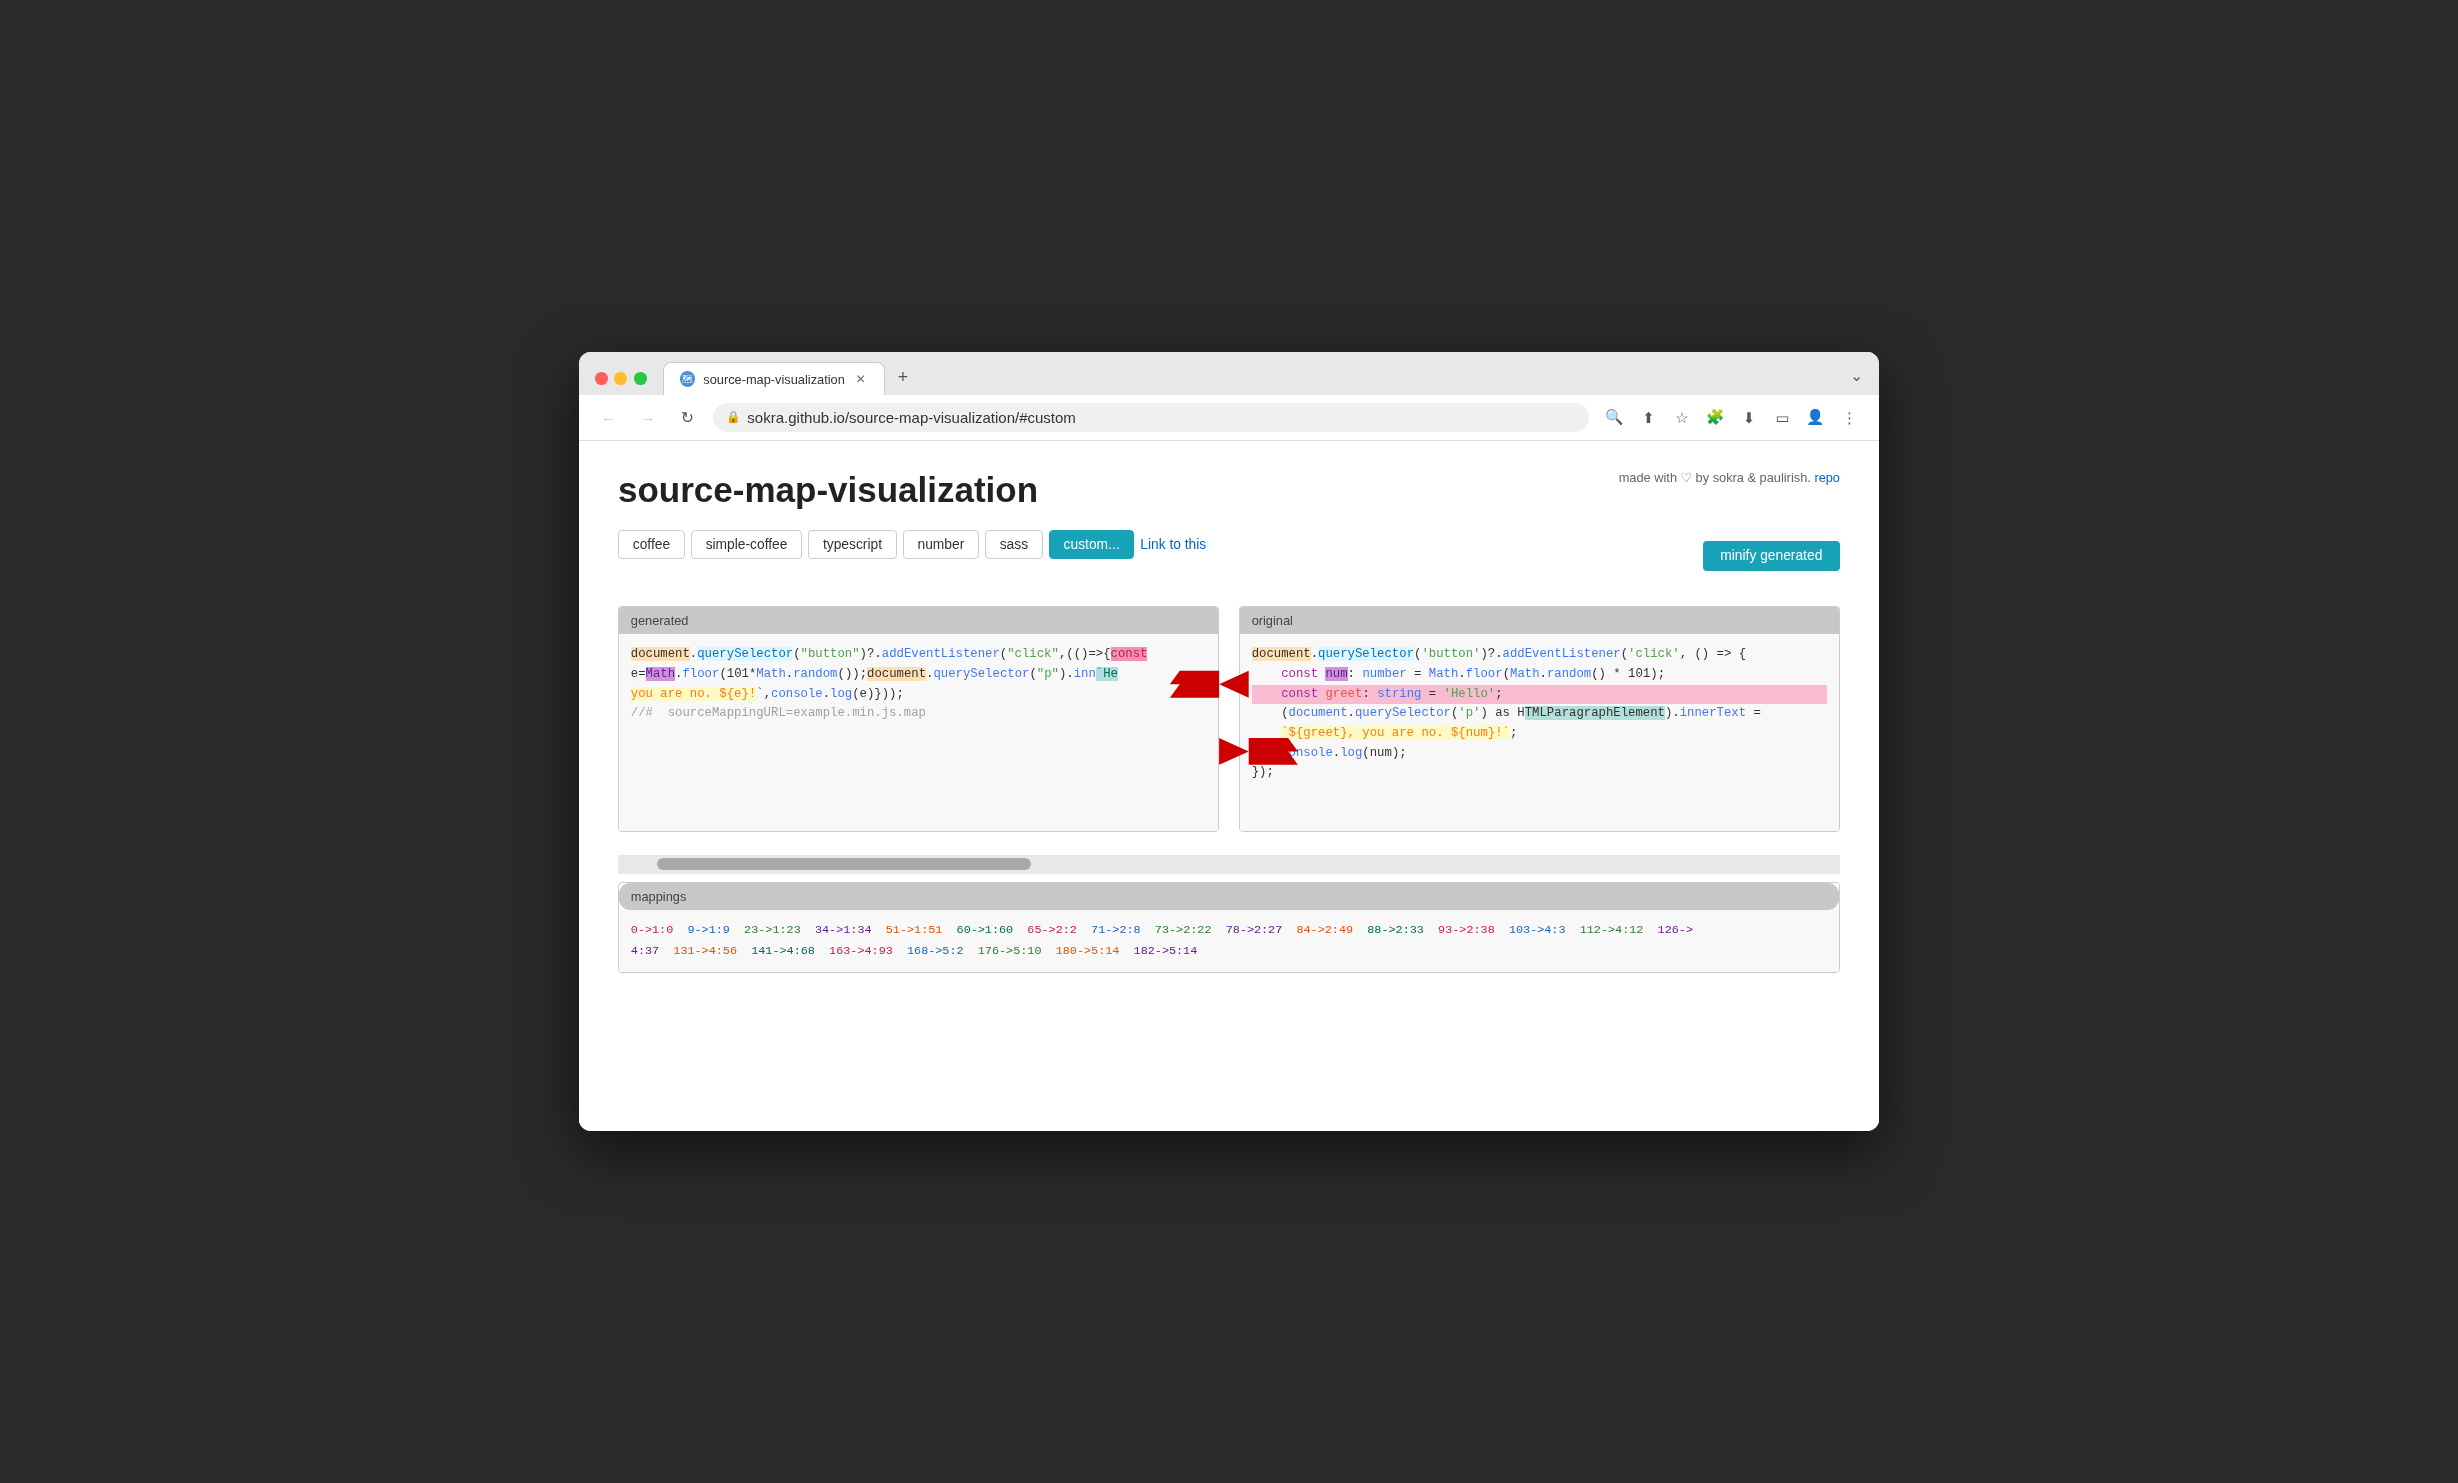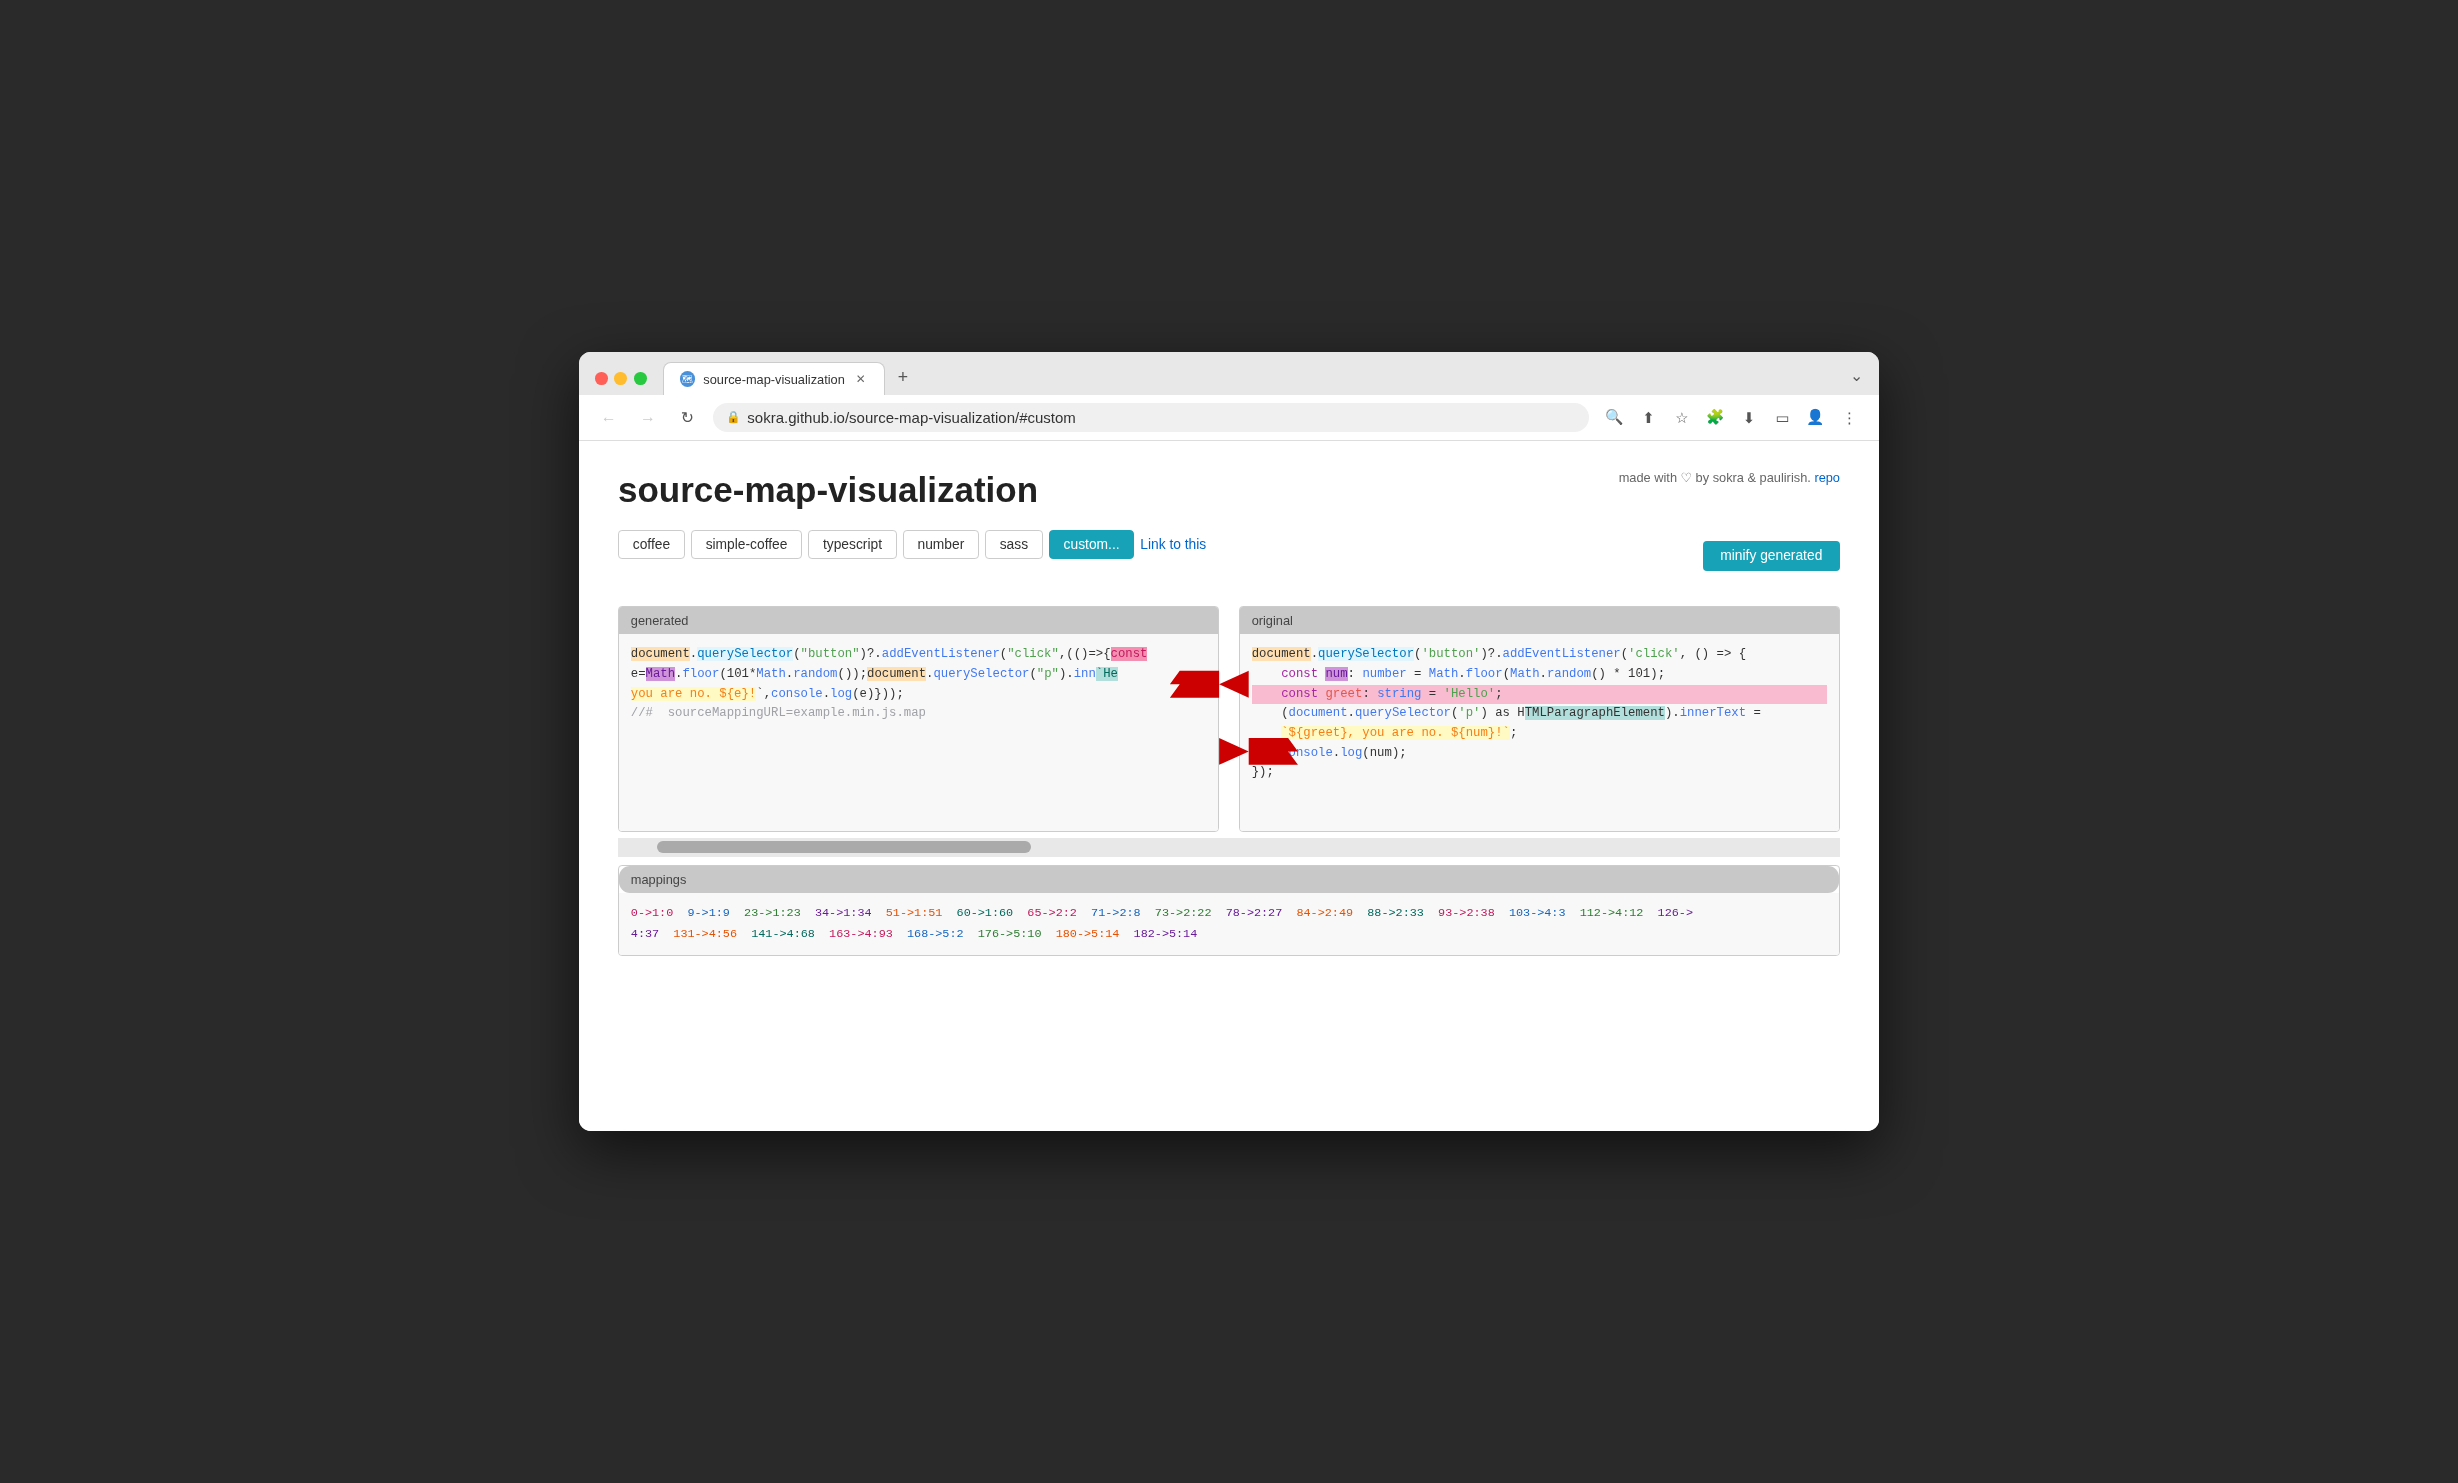--- a/index.html
+++ b/index.html
@@ -251,21 +251,21 @@
       border-radius: 3.9px;
       padding: 7.9px 17.7px;
       font-size: 13.8px;
       cursor: pointer;
     }
 
     
     .panels {
       display: flex;
       gap: 19.7px;
-      margin-bottom: 6px;
+      margin-bottom: 23px;
     }
 
     .panel {
       flex: 1;
       border: 1px solid #ccc;
       border-radius: 3.9px;
       overflow: hidden;
     }
 
     .panel-header {

